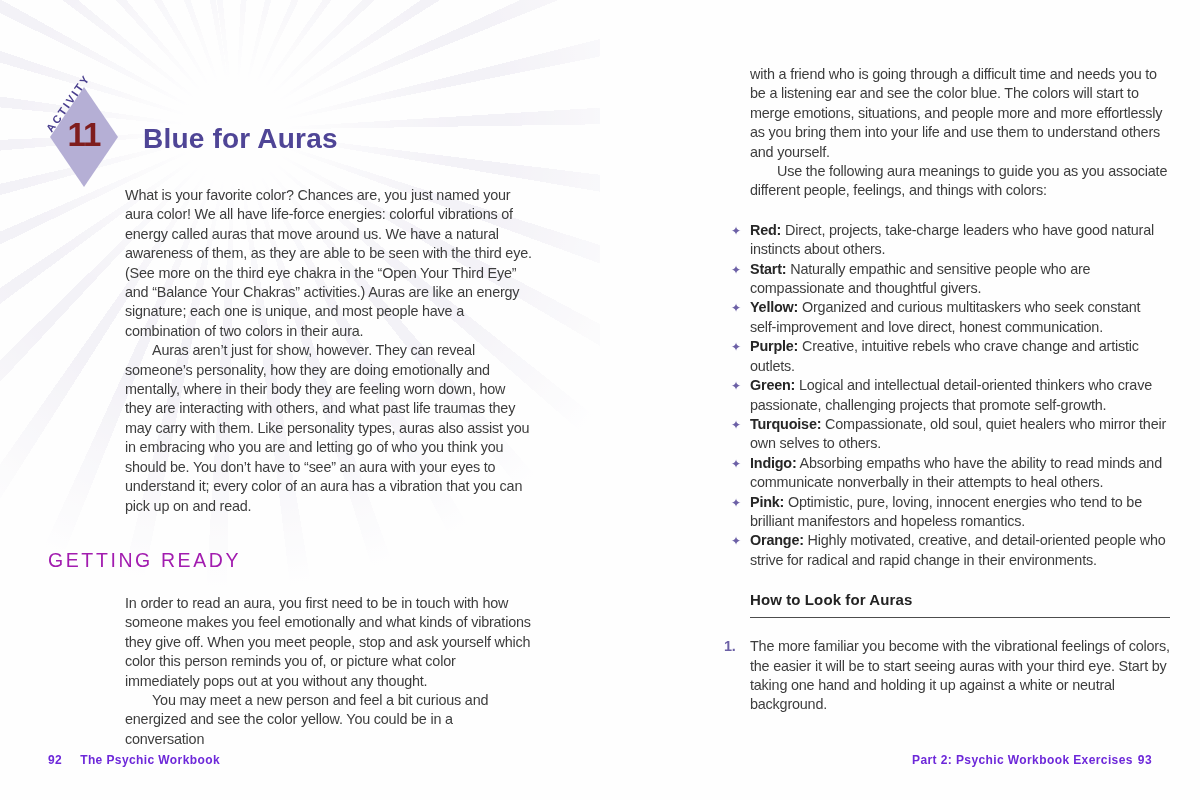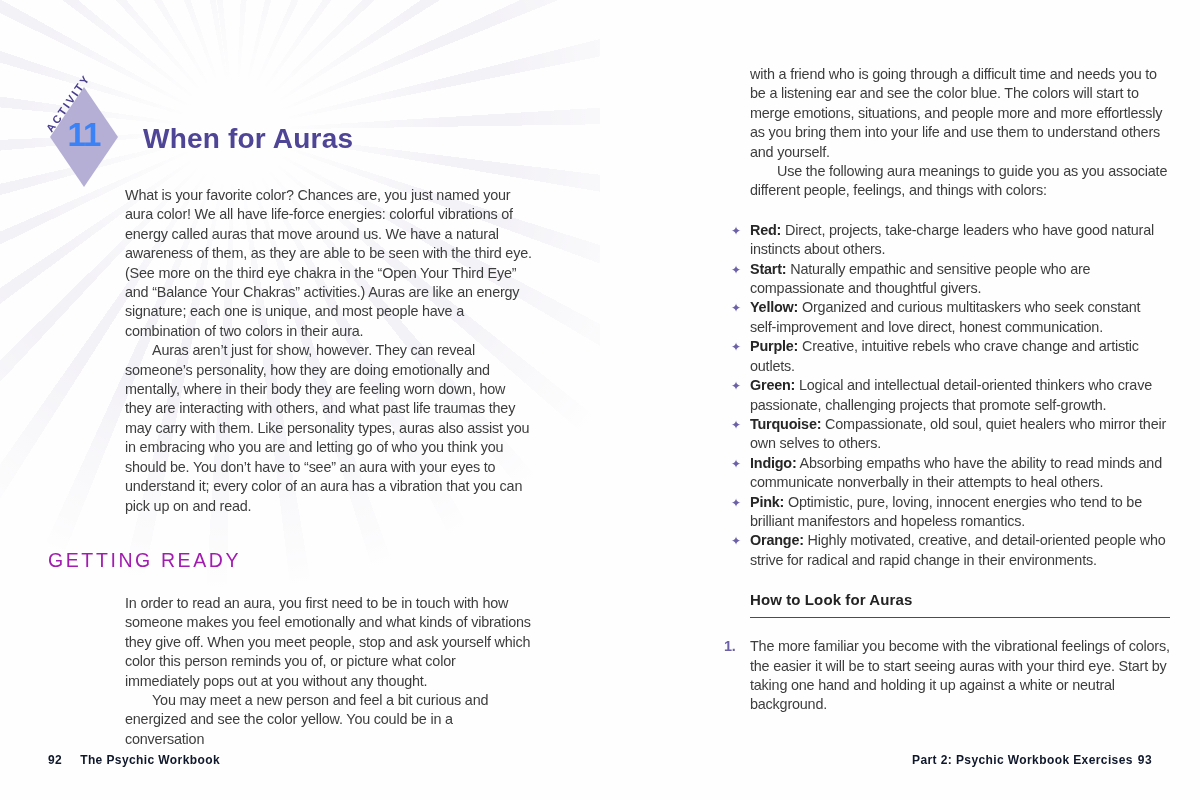--- a/index.html
+++ b/index.html
@@ -36,21 +36,21 @@
   .badge { position: absolute; left: 50px; top: 87px; width: 68px; height: 100px; }
   .diamond {
     position: absolute; inset: 0;
     background: #b5afd5;
     clip-path: polygon(50% 0, 100% 50%, 50% 100%, 0 50%);
   }
   .activity-num {
     position: absolute; left: 0; right: 0; top: 50%;
     transform: translateY(-54%);
     text-align: center;
-    font-size: 33px; font-weight: bold; color: #3b82f6;
+    font-size: 33px; font-weight: bold; color: #7f1d1d;
     letter-spacing: -1px;
   }
   .activity-word {
     position: absolute; left: -28px; top: 10px; width: 92px;
     transform: rotate(-55deg);
     font-size: 11px; font-weight: bold; letter-spacing: 2.2px;
     color: #493e8e; text-align: center;
   }
 
   .title {
@@ -65,21 +65,21 @@
   .col-intro { position: absolute; left: 125px; top: 186px; width: 408px; }
   .section-heading {
     position: absolute; left: 48px; top: 549px; margin: 0;
     font-size: 19.5px; font-weight: normal; color: #a21caf;
     letter-spacing: 2.6px;
   }
   .col-ready { position: absolute; left: 125px; top: 594px; width: 408px; }
 
   .footer {
     position: absolute; bottom: 33px;
-    font-size: 12px; font-weight: bold; color: #0f172a; letter-spacing: .4px;
+    font-size: 12px; font-weight: bold; color: #6d28d9; letter-spacing: .4px;
   }
   .footer-left { left: 48px; }
   .footer-left .pnum { margin-right: 18px; }
   .footer-right { right: 48px; display: flex; gap: 5px; }
 
   .col-right { position: absolute; left: 150px; top: 65px; width: 420px; }
 
   .aura-list { list-style: none; margin: 20px 0 0; padding: 0; }
   .aura-list li { position: relative; font-size: 14.4px; line-height: 19.4px; letter-spacing: -.2px; }
   .star {
@@ -105,21 +105,21 @@
 
   <section class="page page-left">
     <div class="sunburst"></div>
 
     <div class="badge">
       <div class="diamond"></div>
       <span class="activity-word">ACTIVITY</span>
       <span class="activity-num">11</span>
     </div>
 
-    <h1 class="title">When for Auras</h1>
+    <h1 class="title">Blue for Auras</h1>
 
     <div class="col-intro">
       <p>What is your favorite color? Chances are, you just named your aura color! We all have life-force energies: colorful vibrations of energy called auras that move around us. We have a natural awareness of them, as they are able to be seen with the third eye. (See more on the third eye chakra in the “Open Your Third Eye” and “Balance Your Chakras” activities.) Auras are like an energy signature; each one is unique, and most people have a combination of two colors in their aura.</p>
       <p class="indent">Auras aren’t just for show, however. They can reveal someone’s personality, how they are doing emotionally and mentally, where in their body they are feeling worn down, how they are interacting with others, and what past life traumas they may carry with them. Like personality types, auras also assist you in embracing who you are and letting go of who you think you should be. You don’t have to “see” an aura with your eyes to understand it; every color of an aura has a vibration that you can pick up on and read.</p>
     </div>
 
     <h2 class="section-heading">GETTING READY</h2>
 
     <div class="col-ready">
       <p>In order to read an aura, you first need to be in touch with how someone makes you feel emotionally and what kinds of vibrations they give off. When you meet people, stop and ask yourself which color this person reminds you of, or picture what color immediately pops out at you without any thought.</p>

